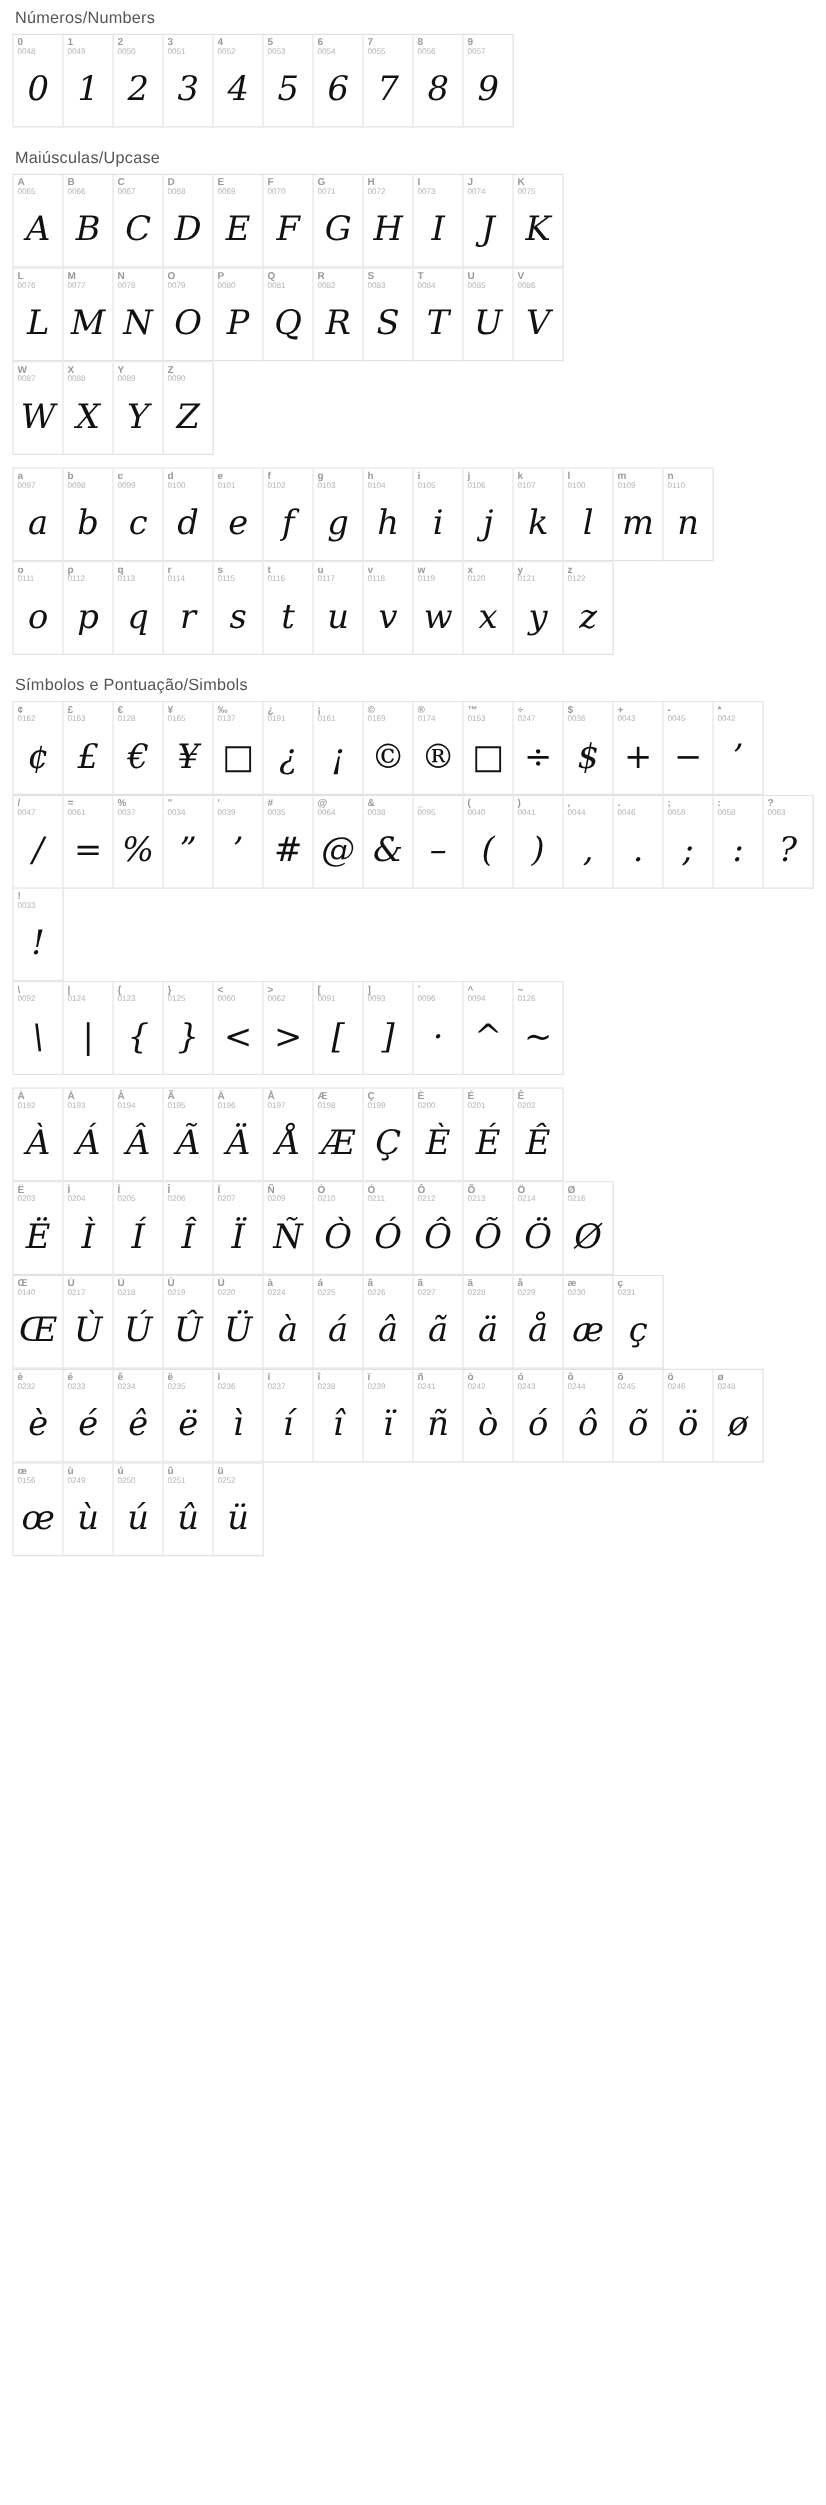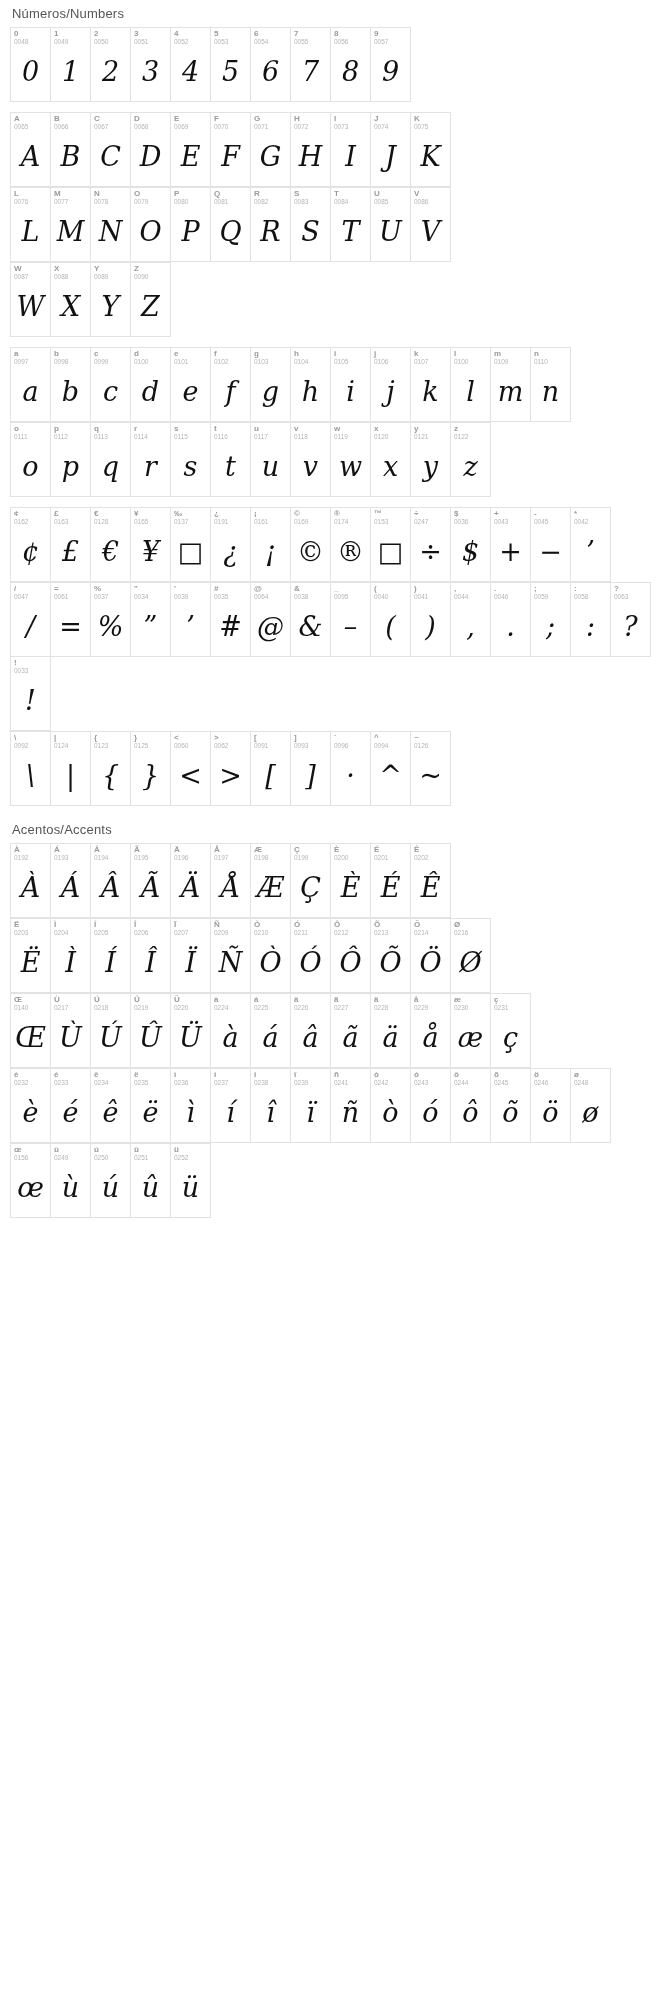--- a/index.html
+++ b/index.html
@@ -157,20 +157,21 @@
           <div class="glyph-cell">
             <div class="glyph-head">
               <span class="glyph-char">9</span>
               <span class="glyph-code">0057</span>
             </div>
             <div class="glyph-body">9</div>
           </div>
         </div>
       </div>
       <div class="section">
+        <div class="section-title">Maiúsculas/Upcase</div>
         <div class="glyph-grid">
           <div class="glyph-cell">
             <div class="glyph-head">
               <span class="glyph-char">A</span>
               <span class="glyph-code">0065</span>
             </div>
             <div class="glyph-body">A</div>
           </div>
           <div class="glyph-cell">
             <div class="glyph-head">
@@ -535,20 +536,21 @@
           <div class="glyph-cell">
             <div class="glyph-head">
               <span class="glyph-char">z</span>
               <span class="glyph-code">0122</span>
             </div>
             <div class="glyph-body">z</div>
           </div>
         </div>
       </div>
       <div class="section">
+        <div class="section-title">Símbolos e Pontuação/Simbols</div>
         <div class="glyph-grid">
           <div class="glyph-cell">
             <div class="glyph-head">
               <span class="glyph-char">¢</span>
               <span class="glyph-code">0162</span>
             </div>
             <div class="glyph-body">¢</div>
           </div>
           <div class="glyph-cell">
             <div class="glyph-head">
@@ -844,21 +846,20 @@
           <div class="glyph-cell">
             <div class="glyph-head">
               <span class="glyph-char">~</span>
               <span class="glyph-code">0126</span>
             </div>
             <div class="glyph-body">~</div>
           </div>
         </div>
       </div>
       <div class="section">
-        <div class="section-title">Acentos/Accents</div>
         <div class="glyph-grid">
           <div class="glyph-cell">
             <div class="glyph-head">
               <span class="glyph-char">À</span>
               <span class="glyph-code">0192</span>
             </div>
             <div class="glyph-body">À</div>
           </div>
           <div class="glyph-cell">
             <div class="glyph-head">

